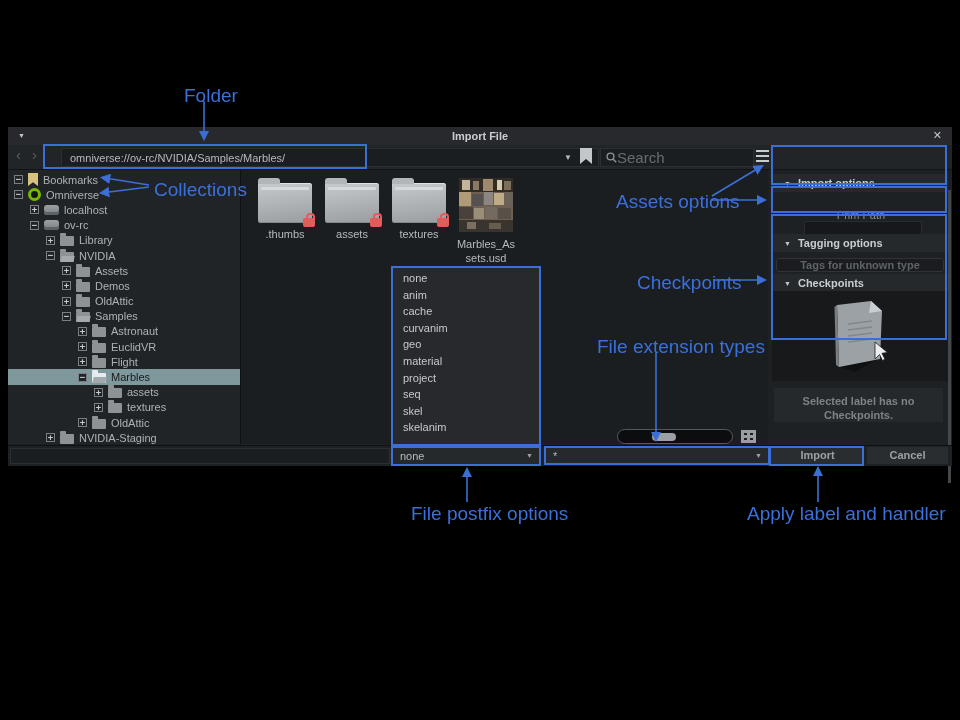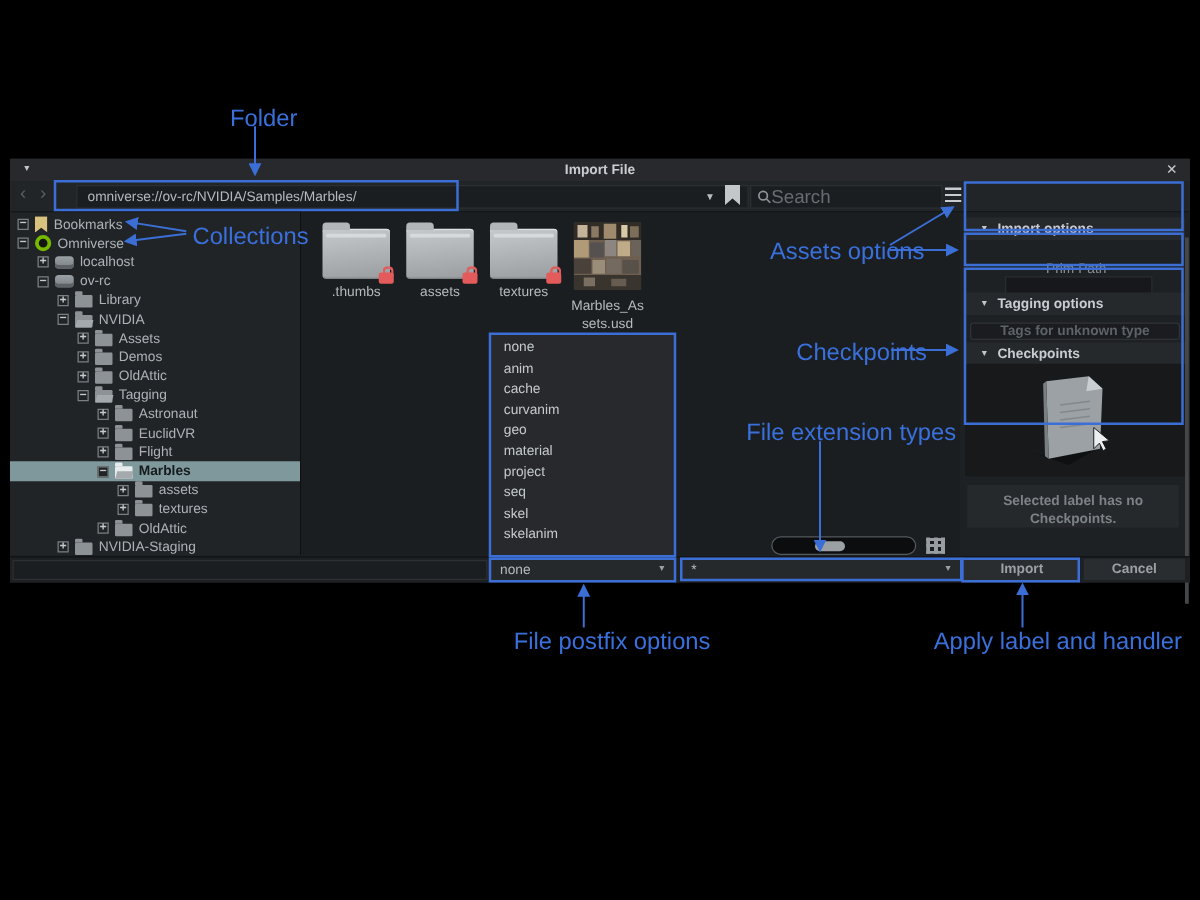--- a/index.html
+++ b/index.html
@@ -39,21 +39,21 @@
 
   
   #tree-pane { left:0; top:43px; width:232px; height:274px; background:#212427; overflow:hidden; }
   #files-pane { left:233px; top:43px; width:527px; height:274px; background:#1b1e20; }
   #right-pane { left:760px; top:43px; width:184px; height:274px; background:#1e2124; }
   .vdiv { top:43px; width:1px; height:274px; background:#0e1012; }
 
   
   .trow { display:flex; align-items:center; height:15.2px; white-space:nowrap; }
   .trow.sel { background:#7f989c; }
-  .trow.sel .tlabel { color:#171a1c; font-weight:bold;text-align:center; }
+  .trow.sel .tlabel { color:#171a1c; font-weight:normal;text-align:center; }
   .tlabel { margin-left:5px; color:#aeb2b6; }
   .exp { width:9px; height:9px; min-width:9px; border:1px solid #7b7f83; background:#212427;
     color:#c6cacd; font:bold 9px/7px "DejaVu Sans Mono", monospace; text-align:center; margin-right:5px; }
   .exp.plus::before { content:"+"; }
   .exp.minus::before { content:"−"; }
   .lvl0{padding-left:6px}.lvl1{padding-left:22px}.lvl2{padding-left:38px}
   .lvl3{padding-left:54px}.lvl4{padding-left:70px}.lvl5{padding-left:86px}
   .tico { display:inline-block; position:relative; }
   .bm-sm { width:10px; height:13px; background:#d9c27d;
     clip-path:polygon(0 0,100% 0,100% 100%,50% 70%,0 100%); }
@@ -204,21 +204,21 @@
       <span class="tlabel">Demos</span>
     </div>
     <div class="trow lvl3">
       <span class="exp plus"></span>
       <span class="tico folder-sm"></span>
       <span class="tlabel">OldAttic</span>
     </div>
     <div class="trow lvl3">
       <span class="exp minus"></span>
       <span class="tico folder-sm open"></span>
-      <span class="tlabel">Tagging</span>
+      <span class="tlabel">Samples</span>
     </div>
     <div class="trow lvl4">
       <span class="exp plus"></span>
       <span class="tico folder-sm"></span>
       <span class="tlabel">Astronaut</span>
     </div>
     <div class="trow lvl4">
       <span class="exp plus"></span>
       <span class="tico folder-sm"></span>
       <span class="tlabel">EuclidVR</span>

